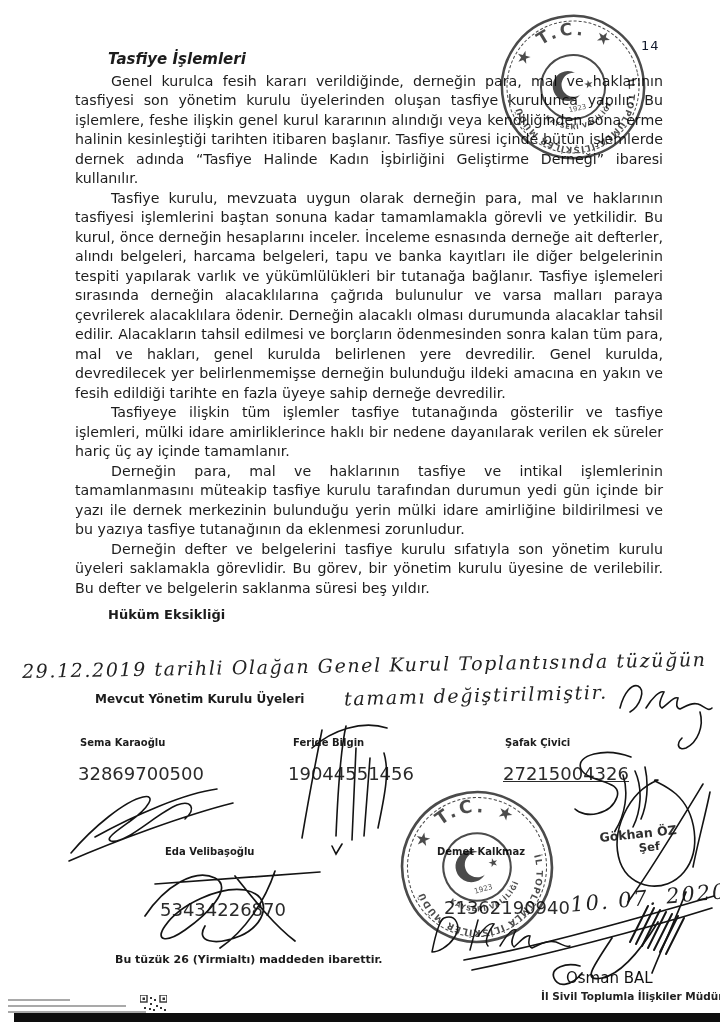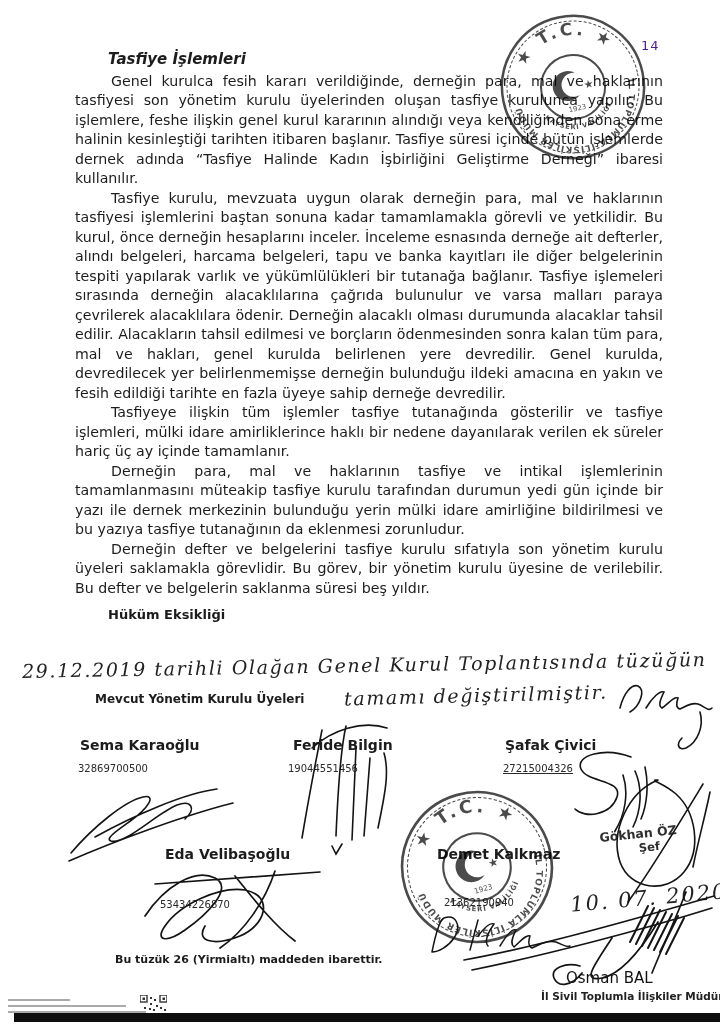--- a/index.html
+++ b/index.html
@@ -1,30 +1,30 @@
 <!DOCTYPE html>
 <html><head>
 <meta charset="utf-8">
 <style>
   html,body{margin:0;padding:0;background:#e8e8e8;}
   .page{position:relative;width:720px;height:1024px;background:#ffffff;overflow:hidden;
         font-family:"DejaVu Sans",sans-serif;color:#1c1c1c;}
-  .pagenum{position:absolute;left:641px;top:38px;font-size:13px;color:#4c1d95;letter-spacing:1px;}
+  .pagenum{position:absolute;left:641px;top:38px;font-size:13px;color:#0f172a;letter-spacing:1px;}
   .doc{position:absolute;left:75px;top:50px;width:588px;font-size:14.2px;line-height:19.5px;text-align:justify;}
   .doc-h1{font-weight:bold;font-style:italic;font-size:15px;margin:0 0 2px 33px;text-align:left;}
   .doc-h2{font-weight:bold;font-size:13px;margin:7px 0 2px 33px;text-align:left;}
   .doc-p{margin:0;text-indent:36px;}
   .madde-lead{font-weight:bold;}
   .hand{position:absolute;font-family:"DejaVu Serif",serif;font-style:italic;color:#222;white-space:nowrap;}
   .annot1{left:22px;top:654px;font-size:19px;letter-spacing:1.6px;transform:rotate(-1deg);}
   .annot2{left:344px;top:684px;font-size:19px;letter-spacing:1.6px;transform:rotate(-1.5deg);}
   .hand-date{left:570px;top:886px;font-size:21px;letter-spacing:2px;transform:rotate(-5deg);}
   .board-h{position:absolute;left:95px;top:692px;font-size:12px;font-weight:bold;}
-  .mname{position:absolute;font-size:14px;font-weight:bold;white-space:nowrap;z-index:5;}
-  .mid{position:absolute;font-size:10px;color:#2a2a2a;white-space:nowrap;z-index:4;}
+  .mname{position:absolute;font-size:10px;font-weight:bold;white-space:nowrap;z-index:5;}
+  .mid{position:absolute;font-size:18px;color:#2a2a2a;white-space:nowrap;z-index:4;}
   .closing{position:absolute;left:115px;top:953px;font-size:11px;font-weight:bold;}
   .director-name{position:absolute;left:566px;top:969px;font-size:15px;color:#111;}
   .director-title{position:absolute;left:541px;top:990px;font-size:10.5px;font-weight:bold;color:#222;white-space:nowrap;}
   .chief{position:absolute;left:600px;top:826px;font-size:12.5px;font-weight:bold;color:#2f2f2f;
          transform:rotate(-6deg);z-index:3;white-space:nowrap;}
   .chief .t2{display:block;margin-left:38px;font-size:11.5px;}
   .stamp{position:absolute;opacity:.8;mix-blend-mode:multiply;z-index:6;}
   .stampA{left:498px;top:12px;transform:rotate(-12deg);}
   .stampB{left:398px;top:788px;transform:rotate(-16deg);}
   .sig{position:absolute;z-index:7;}

